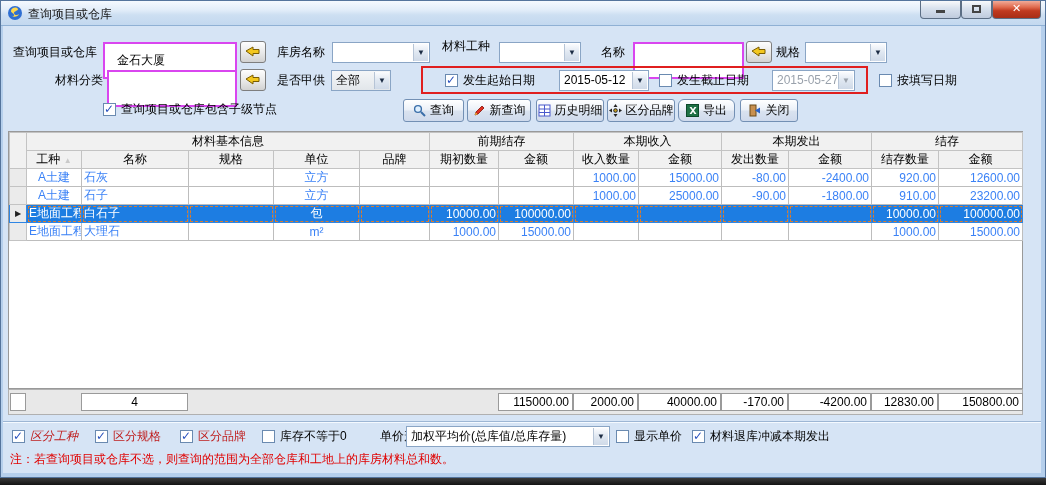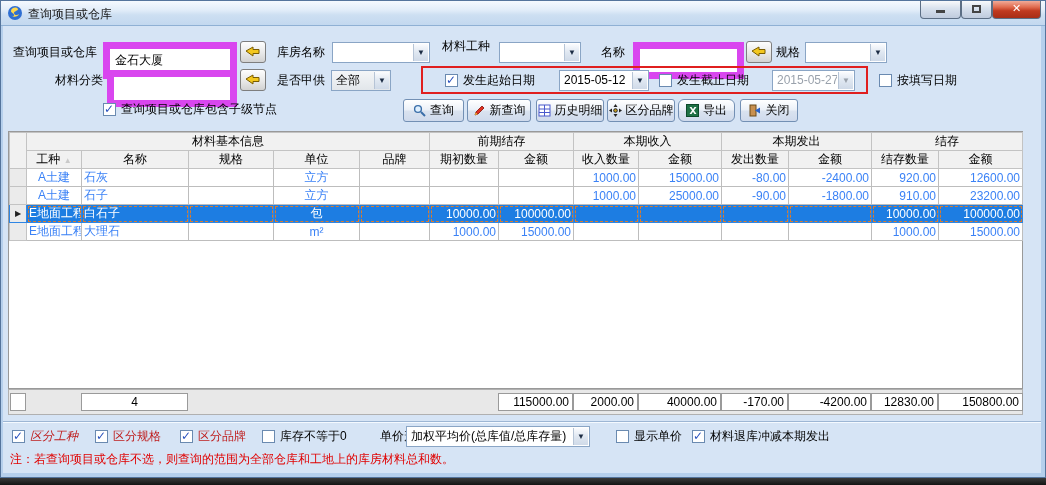--- a/index.html
+++ b/index.html
@@ -21,21 +21,21 @@
   .winbtn { position:absolute; top:0; height:19px; border:1px solid #5c6e84; border-top:none;
     border-radius:0 0 4px 4px; text-align:center; color:#fff; font-size:11px; line-height:17px; }
   .winbtn.min { left:920px; width:41px; background:linear-gradient(#fdfdfd,#d9e2ee 45%,#bfcbdd); color:#444; }
   .winbtn.max { left:961px; width:31px; background:linear-gradient(#fdfdfd,#d9e2ee 45%,#bfcbdd); color:#444; }
   .winbtn.close { left:992px; width:49px; background:linear-gradient(#f4b5a4,#e06a4e 40%,#c03a20 60%,#a82d16); }
   .glyph-min { display:inline-block; width:9px; height:3px; background:#444; margin-top:10px; }
   .glyph-max { display:inline-block; width:9px; height:8px; border:2px solid #444; margin-top:5px; }
 
   
   .lbl { position:absolute; height:21px; line-height:21px; color:#000; white-space:nowrap; }
-  .txt { position:absolute; height:37px; background:#fff; border:7px solid #d946ef; padding:0 5px; font-size:12px;
+  .txt { position:absolute; height:37px; background:#fff; border:2px solid #d946ef; padding:0 12px; font-size:12px;
          font-family:inherit; color:#000; }
   .combo { position:absolute; height:21px; background:#fff; border:1px solid #8aa5c5; }
   .combo .val { position:absolute; left:4px; top:0; right:17px; line-height:19px; white-space:nowrap; overflow:hidden; }
   .combo .arr { position:absolute; right:1px; top:1px; bottom:1px; width:15px; text-align:center; font-size:8px;
         line-height:17px; color:#1c2c44; background:linear-gradient(#fbfcfe,#dfe7f1 50%,#cfdae8); border-left:1px solid #b6c4d6; }
   .combo.gray { background:linear-gradient(#f4f6f8,#e2e6ea); }
   .combo.disabled .val { color:#9aa2ac; }
   .combo.disabled .arr { color:#9aa2ac; }
   .handbtn { position:absolute; width:26px; height:22px; border:1px solid #7e7e7e; border-radius:3px;
         background:linear-gradient(#fefefe,#e8e8e8 55%,#d2d2d2); text-align:center; }
@@ -328,21 +328,21 @@
 
   <span class="cb checked" style="left:12px;top:430px;"></span>
   <span class="flbl red" style="left:30px;font-style:italic;">区分工种</span>
   <span class="cb checked" style="left:95px;top:430px;"></span>
   <span class="flbl red" style="left:113px;">区分规格</span>
   <span class="cb checked" style="left:180px;top:430px;"></span>
   <span class="flbl red" style="left:198px;">区分品牌</span>
   <span class="cb" style="left:262px;top:430px;"></span>
   <span class="flbl" style="left:280px;">库存不等于0</span>
   <span class="flbl" style="left:352px;margin-left:28px;">单价形式</span>
-  <div class="combo" style="left:406px;top:426px;width:184px;">
+  <div class="combo" style="left:406px;top:426px;width:204px;">
     <span class="val">加权平均价(总库值/总库存量)</span>
       <span class="arr">▼</span>
   </div>
   <span class="cb" style="left:616px;top:430px;"></span>
   <span class="flbl" style="left:634px;">显示单价</span>
   <span class="cb checked" style="left:692px;top:430px;"></span>
   <span class="flbl" style="left:710px;">材料退库冲减本期发出</span>
 
   <div class="note">注：若查询项目或仓库不选，则查询的范围为全部仓库和工地上的库房材料总和数。</div>
 

